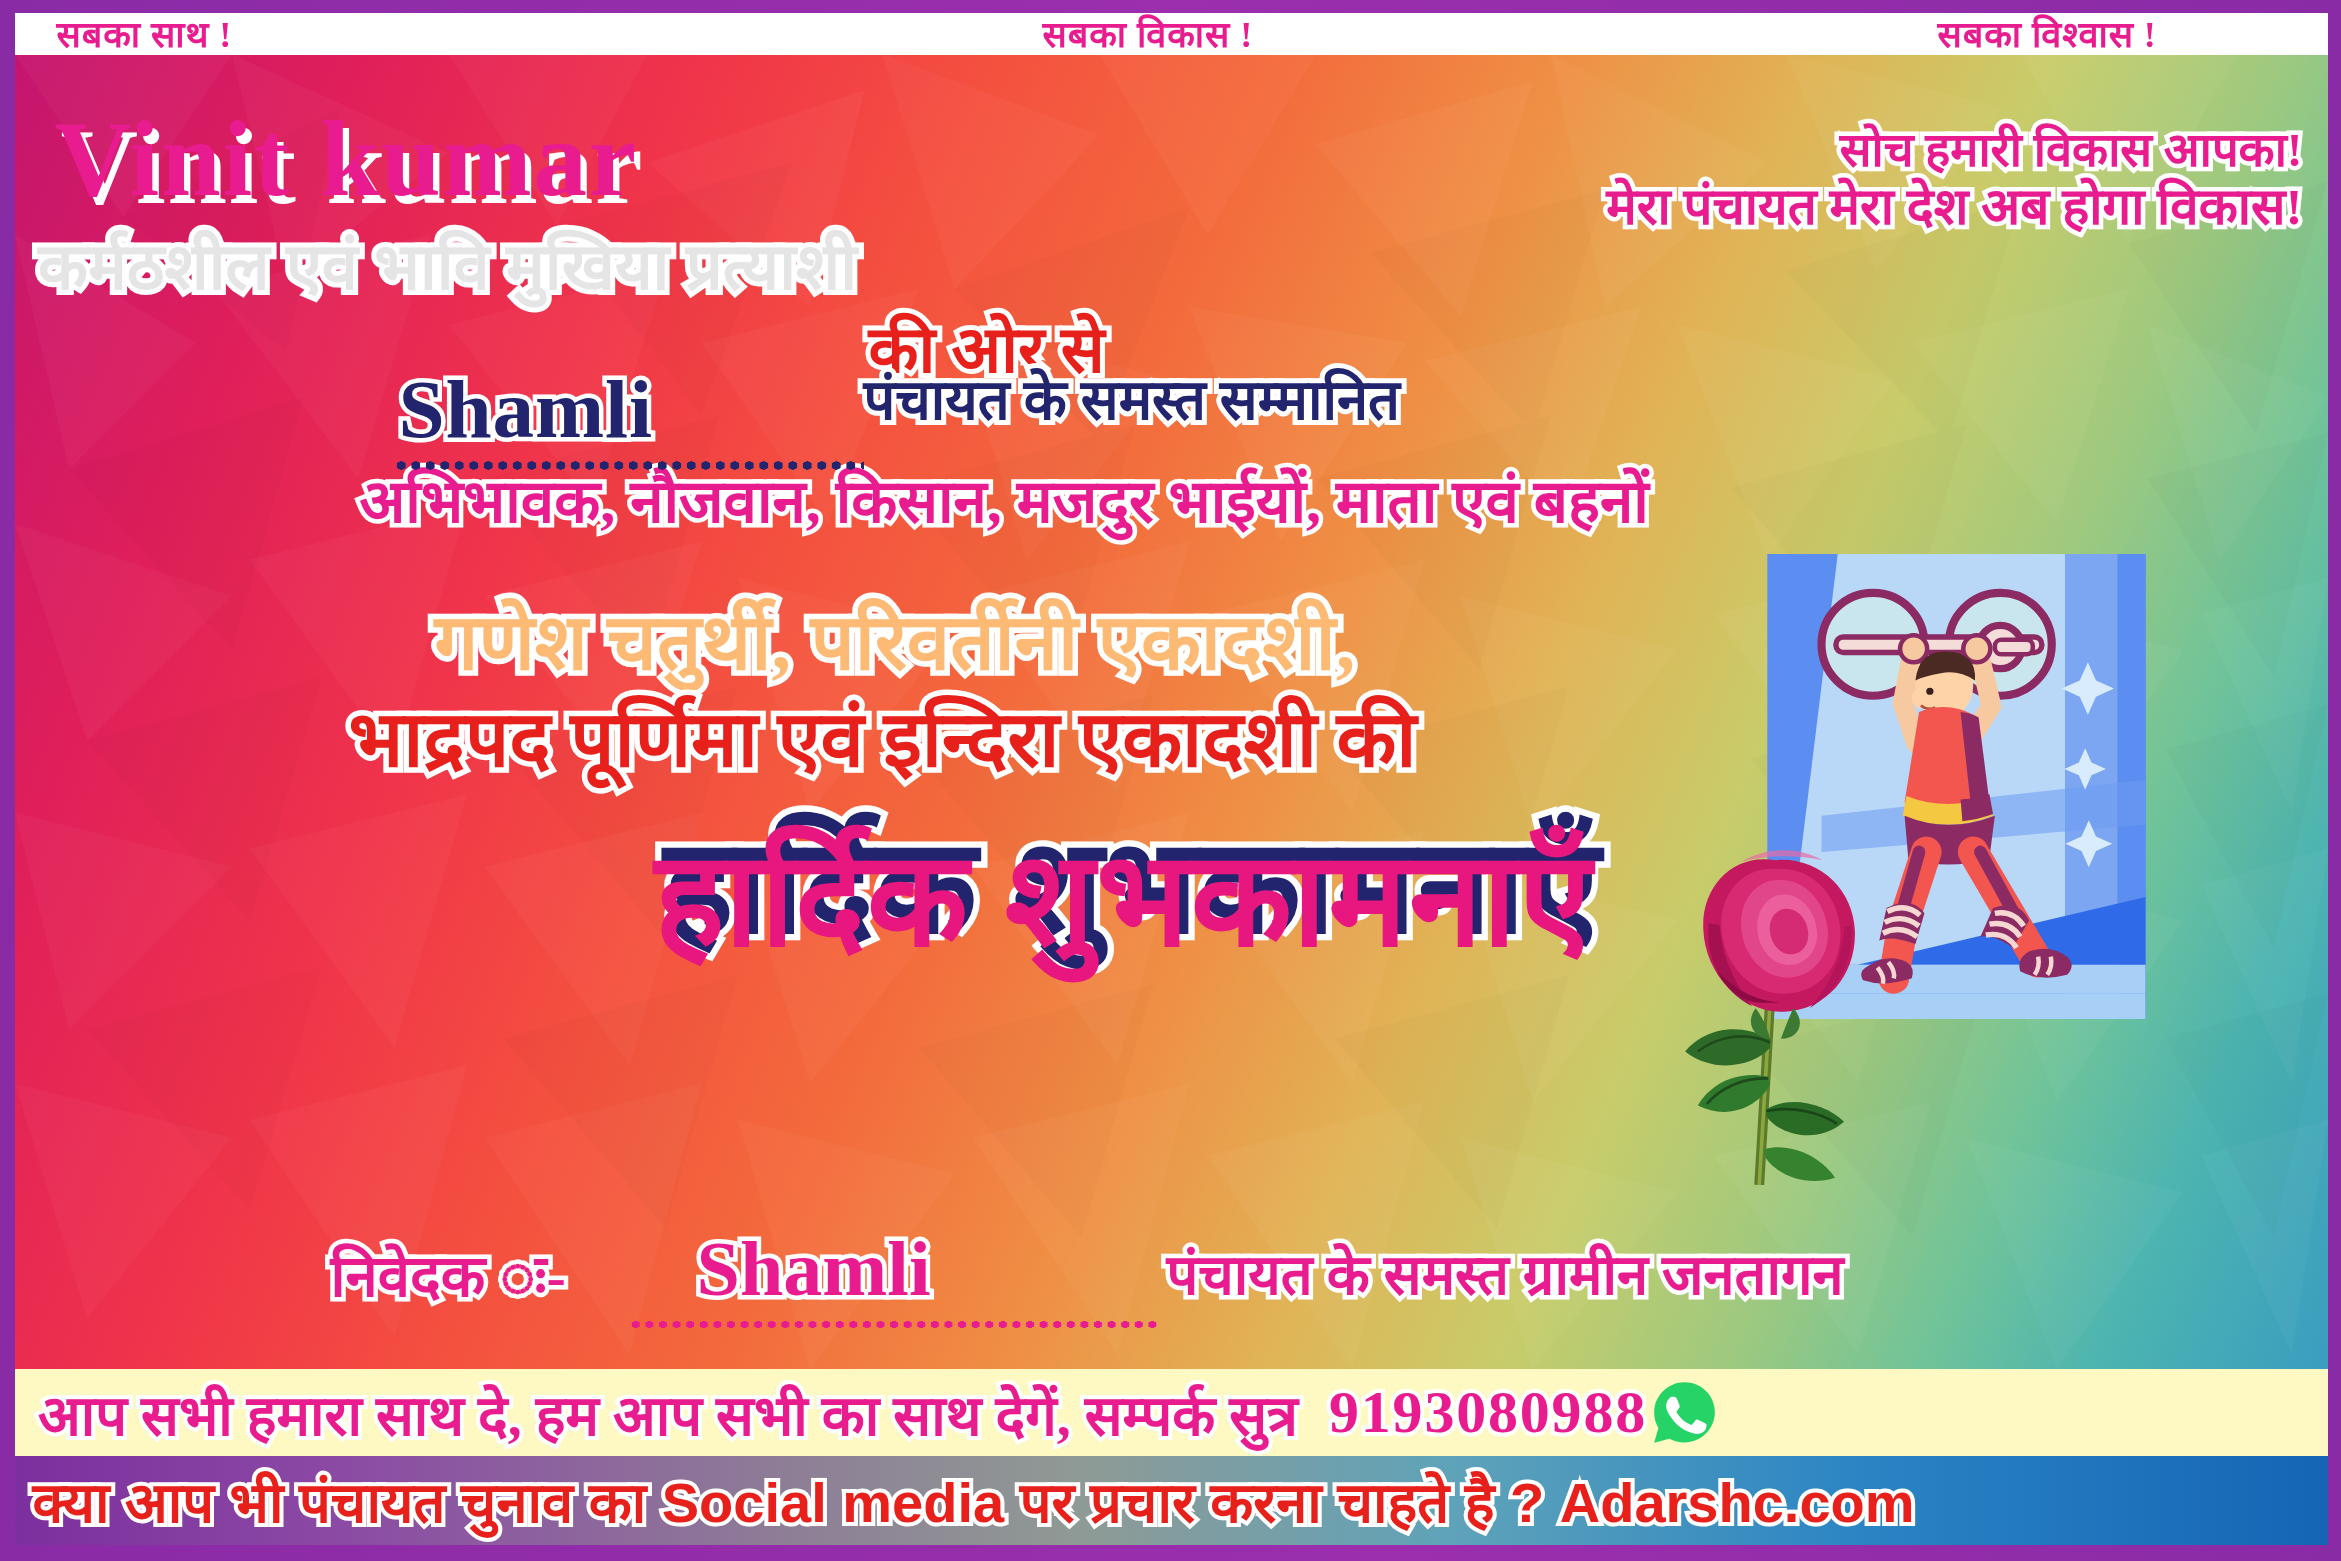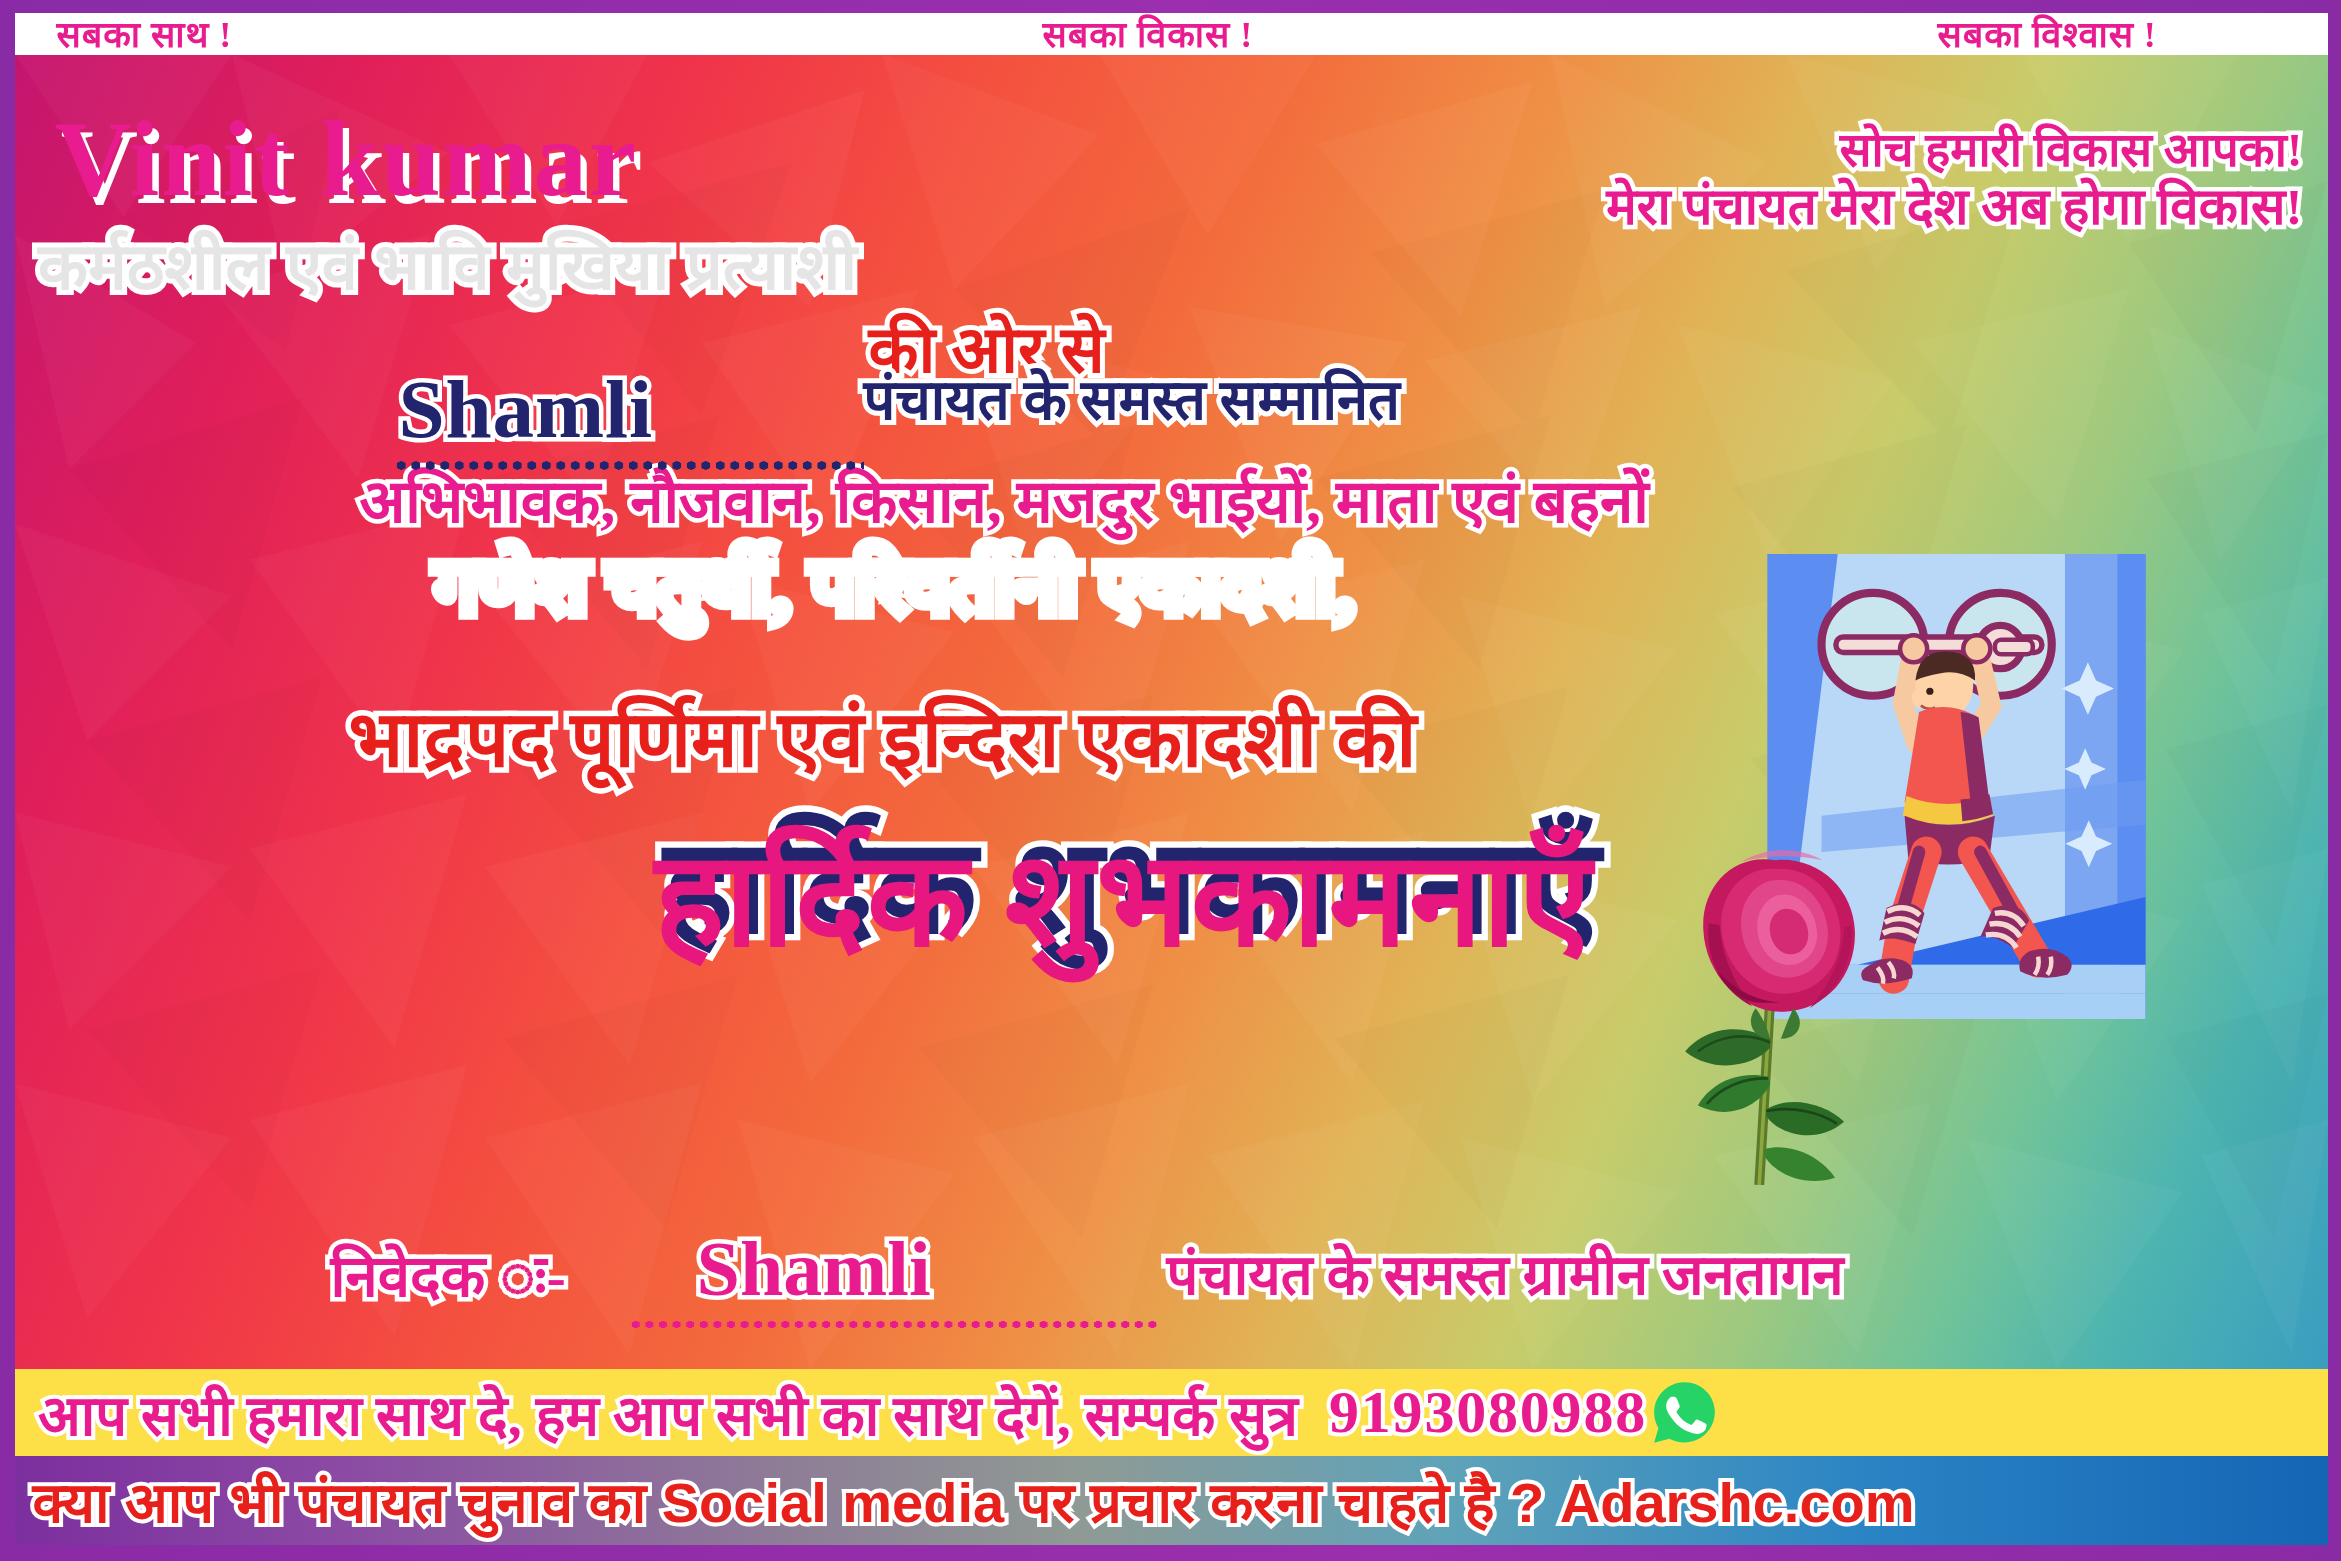--- a/index.html
+++ b/index.html
@@ -60,21 +60,21 @@
     paint-order:stroke fill;
     white-space:nowrap;
   }
   .sl-1{ left:42px; }
   .sl-2{ left:1028px; }
   .sl-3{ left:1923px; }
 
   
   .band-bot1{
     position:absolute; left:14.5px; right:14.5px; bottom:105px; height:87px;
-    background:#fde047; z-index:30;
+    background:#fef9c3; z-index:30;
     display:flex; align-items:center;
   }
   .band-bot1 .txt{
     font-family:"Liberation Serif", serif; font-weight:700;
     font-size:56px; white-space:nowrap;
     color:#e81c8e; -webkit-text-stroke:8.1px #ffffff; paint-order:stroke fill;
     margin-left:23.5px;
   }
   .band-bot1 .phone{
     font-family:"Liberation Serif", serif; font-weight:700;
@@ -132,23 +132,23 @@
     left:849px; top:318px;
     font-family:"Liberation Serif", serif; font-size:56px;
     color:#23246e; -webkit-text-stroke:10px #ffffff; paint-order:stroke fill;
   }
   .line-d{
     left:345px; top:418px;
     font-family:Liberation Serif, serif; font-size:60px;
     color:#e81c8e; -webkit-text-stroke:9px #ffffff; paint-order:stroke fill;
   }
   .line-e{
-    left:420px; top:494px;
+    left:420px; top:550px;
     font-family:"Liberation Serif", serif; font-size:78px;
-    color:#ffffff; -webkit-text-stroke:11px #ffffff; paint-order:stroke fill;
+    color:#fdba74; -webkit-text-stroke:11px #ffffff; paint-order:stroke fill;
   }
   .line-f{
     left:334px; top:647px;
     font-family:Liberation Serif, serif; font-size:78px;
     color:#e8201c; -webkit-text-stroke:11px #ffffff; paint-order:stroke fill;
   }
   .hardik{
     left:649px; top:768px;
     font-family:"Liberation Serif", serif; font-size:132px; letter-spacing:1.8px;
     color:#23246e;

